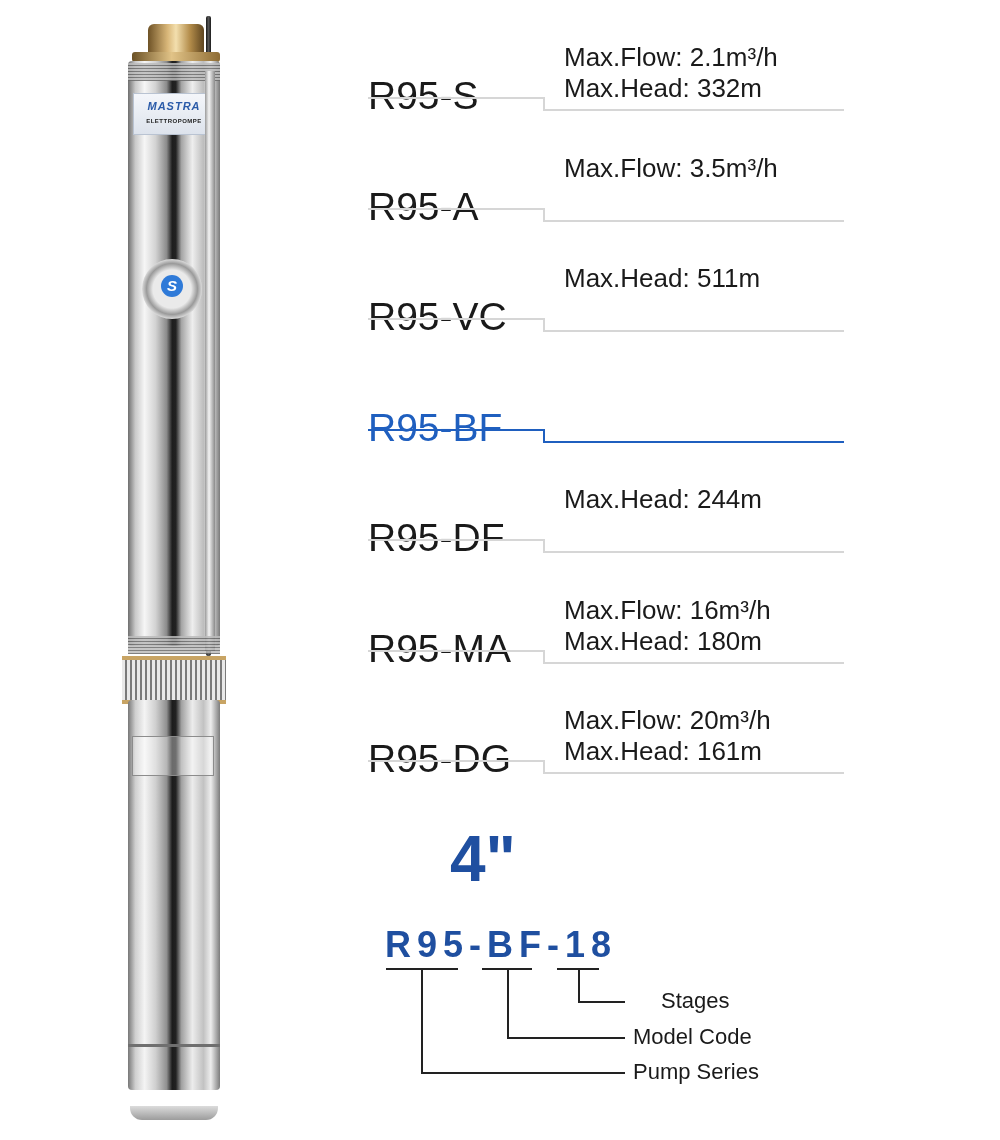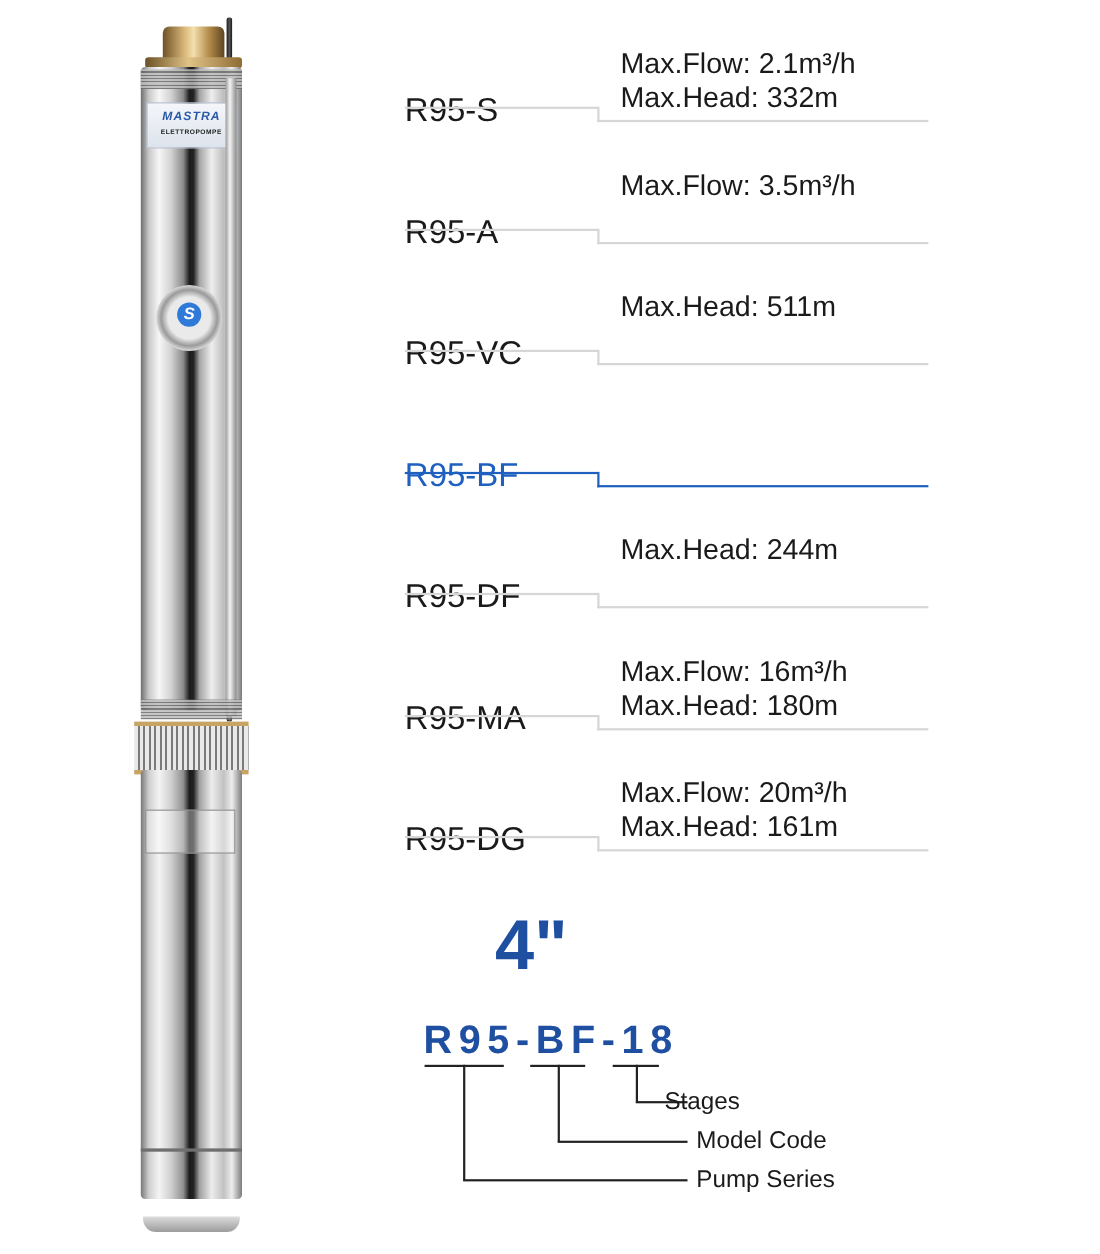--- a/index.html
+++ b/index.html
@@ -23,21 +23,21 @@
   .inlet { position:absolute; left:122px; top:640px; width:104px; height:40px;
     background:repeating-linear-gradient(90deg,#e9e9e9 0 3px,#7a7a7a 3px 5px); border-top:4px solid #c8a464; border-bottom:4px solid #c8a464; }
   .motor { position:absolute; left:128px; top:684px; width:92px; height:390px; border-radius:4px;
     background:linear-gradient(90deg,#777 0%,#cfcfcf 8%,#f4f4f4 18%,#cfcfcf 30%,#909090 42%,#1c1c1c 48%,#222 52%,#a0a0a0 58%,#ececec 70%,#c2c2c2 82%,#ededed 90%,#7c7c7c 100%); }
   .motor-plate { position:absolute; left:132px; top:720px; width:80px; height:38px; border:1px solid #8c8c8c; background:rgba(255,255,255,.35); }
   .ring { position:absolute; left:128px; height:3px; width:92px; background:#6f6f6f; }
   .foot { position:absolute; left:130px; top:1090px; width:88px; height:14px; background:linear-gradient(180deg,#dcdcdc,#9c9c9c); border-radius:0 0 12px 12px; }
 
   
   .model-row { position:absolute; left:368px; width:476px; height:90px; }
-  .model-name { position:absolute; left:0; bottom:14px; font-size:30px; color:#1a1a1a; white-space:nowrap; }
+  .model-name { position:absolute; left:0; bottom:14px; font-size:39px; color:#1a1a1a; white-space:nowrap; }
   .spec { position:absolute; left:196px; top:0; font-size:26px; line-height:31px; color:#1a1a1a; white-space:nowrap; }
   .line-left { position:absolute; left:0; width:176px; height:2px; background:#d6d6d6; }
   .line-step { position:absolute; left:175px; width:2px; background:#d6d6d6; }
   .line-right { position:absolute; left:175px; width:301px; height:2px; background:#d6d6d6; }
   .model-row.active .model-name, .model-row.active .spec { color:#1f5fbf; }
   .model-row.active .line-left, .model-row.active .line-step, .model-row.active .line-right { background:#1f5fbf; }
 
   
   .size-heading { position:absolute; left:450px; top:822px; font-size:64px; font-weight:bold; color:#1f4fa0; }
   .code { position:absolute; left:385px; top:924px; font-size:36px; font-weight:bold; color:#1f4fa0; letter-spacing:6px; white-space:nowrap; }
@@ -139,21 +139,21 @@
 
 <div class="size-heading">4"</div>
 <div class="code">R95-BF-18</div>
 
 <div class="seg-line" style="left:386px;top:968px;width:72px"></div>
 <div class="seg-line" style="left:482px;top:968px;width:50px"></div>
 <div class="seg-line" style="left:557px;top:968px;width:42px"></div>
 
 <div class="v-line" style="left:578px;top:968px;height:34px"></div>
 <div class="h-line" style="left:578px;top:1001px;width:47px"></div>
-<div class="decode-label" style="left:604px;top:988px">Stages</div>
+<div class="decode-label" style="left:661px;top:988px">Stages</div>
 
 <div class="v-line" style="left:507px;top:968px;height:70px"></div>
 <div class="h-line" style="left:507px;top:1037px;width:118px"></div>
 <div class="decode-label" style="left:633px;top:1024px">Model Code</div>
 
 <div class="v-line" style="left:421px;top:968px;height:105px"></div>
 <div class="h-line" style="left:421px;top:1072px;width:204px"></div>
 <div class="decode-label" style="left:633px;top:1059px">Pump Series</div>
 
 </body></html>

